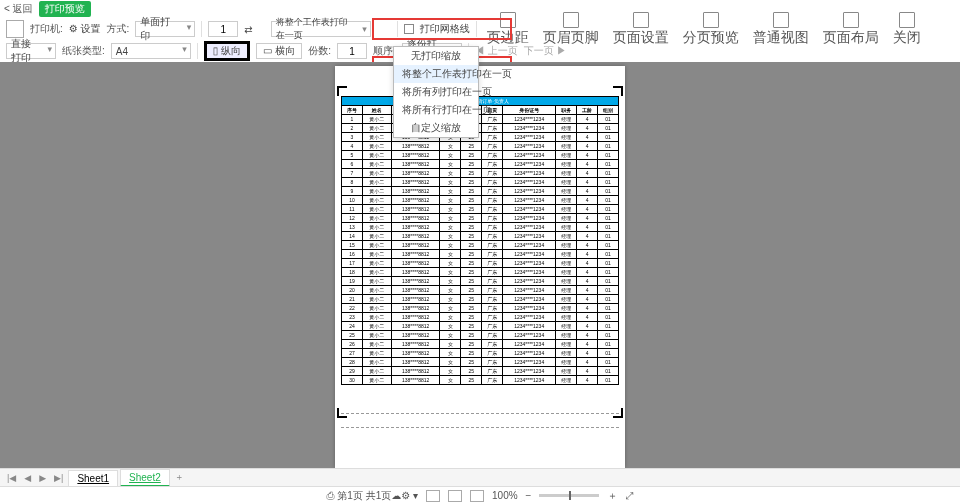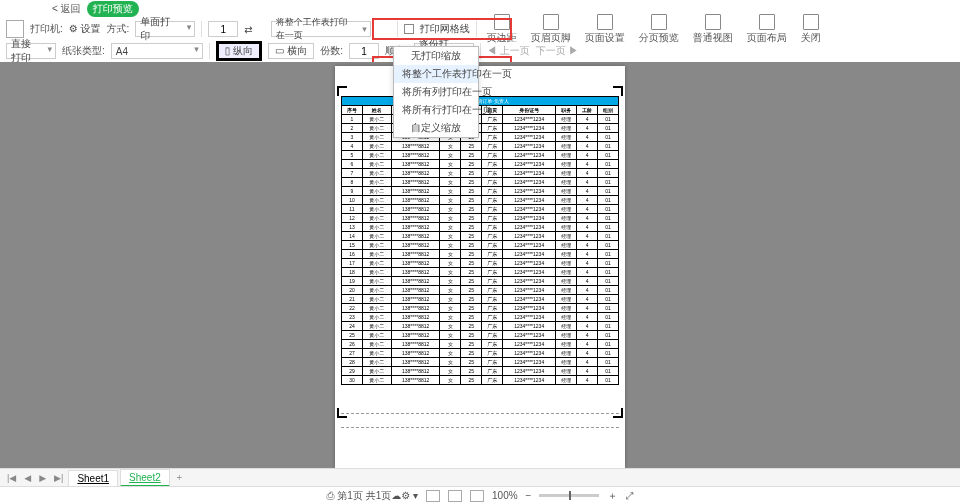--- a/index.html
+++ b/index.html
@@ -1,32 +1,32 @@
 <!DOCTYPE html>
 <html><head>
 <meta charset="utf-8">
 <style>
 * { margin: 0; padding: 0; box-sizing: border-box; font-family: "Microsoft YaHei", Arial, sans-serif; }
 body { width: 960px; height: 504px; background: #f5f5f5; overflow: hidden; position: relative; font-size: 10px; }
 
 
 .topbar { height: 18px; background: #fff; display: flex; align-items: center; padding-left: 4px; gap: 6px; }
-.topbar .back { color: #555; font-size: 10px; cursor: pointer; margin-left: 48px; }
-.topbar .tag { background: #21b351; color: #fff; font-size: 10px; padding: 1px 6px; border-radius: 8px; }
+.topbar .back { color: #555; font-size: 10px; cursor: pointer; }
+.topbar .tag { background: #21b351; color: #fff; font-size: 10px; padding: 1px 6px; border-radius: 2px; }
 
 
 .toolbar { background: #fff; border-bottom: 1px solid #ddd; font-size: 10px; color: #444; }
 .tb-row { display: flex; align-items: center; height: 22px; padding: 0 6px; gap: 6px; }
 .sep { width: 1px; height: 16px; background: #e0e0e0; }
 .dd { border: 1px solid #ccc; background: #fff; height: 16px; padding: 0 18px 0 4px; font-size: 10px; position: relative; display: inline-flex; align-items: center; color: #444; }
 .dd::after { content: "▾"; position: absolute; right: 3px; top: 0; font-size: 9px; color: #888; }
 .tb-label { color: #555; }
 .btn-ico { display: flex; flex-direction: column; align-items: center; gap: 1px; cursor: pointer; padding: 0 4px; }
 .btn-ico .ic { width: 16px; height: 16px; border: 1px solid #888; border-radius: 1px; }
-.btn-ico .lb { font-size: 10px; color: #555; }
+.btn-ico .lb { font-size: 14px; color: #555; }
 .spin { width: 30px; height: 16px; border: 1px solid #ccc; text-align: center; font-size: 10px; }
 .chk { width: 10px; height: 10px; border: 1px solid #888; display: inline-block; vertical-align: middle; }
 
 
 .scale-dd { width: 100px; border: 1px solid #ccc; height: 16px; position: relative; background: #fff; font-size: 9px; display: flex; align-items: center; padding: 0 14px 0 4px; }
 .scale-dd::after { content: "▾"; position: absolute; right: 3px; font-size: 9px; color: #888; }
 .hl-red { position: absolute; border: 2px solid #e53935; pointer-events: none; }
 
 
 .dd-menu { position: absolute; background: #fff; border: 1px solid #bbb; box-shadow: 0 2px 6px rgba(0,0,0,.15); font-size: 10px; z-index: 50; text-align: center; }
@@ -116,21 +116,21 @@
       </div>
     <div class="btn-ico">
         <span class="ic"></span>
         <span class="lb">关闭</span>
       </div>
   </div>
 
   <div class="tb-row">
     <span class="dd" style="width:50px;">直接打印</span>
     <span class="tb-label">纸张类型:</span>
-    <span class="dd" style="width:92px;">A4</span>
+    <span class="dd" style="width:80px;">A4</span>
     <span class="sep"></span>
     <span style="border:3px solid #000000;padding:0 6px;background:#eef;cursor:pointer;">▯ <span>纵向</span></span>
     <span style="border:1px solid #ccc;padding:0 6px;cursor:pointer;">▭ <span>横向</span></span>
     <span class="tb-label">份数:</span>
     <input class="spin" value="1" style="">
     <span class="tb-label">顺序:</span>
     <span class="dd" style="width:60px;">逐份打印</span>
     <span class="sep"></span>
     <span style="color:#aaa;">◀ <span>上一页</span></span>
     <span style="color:#aaa;"><span>下一页</span> ▶</span>

